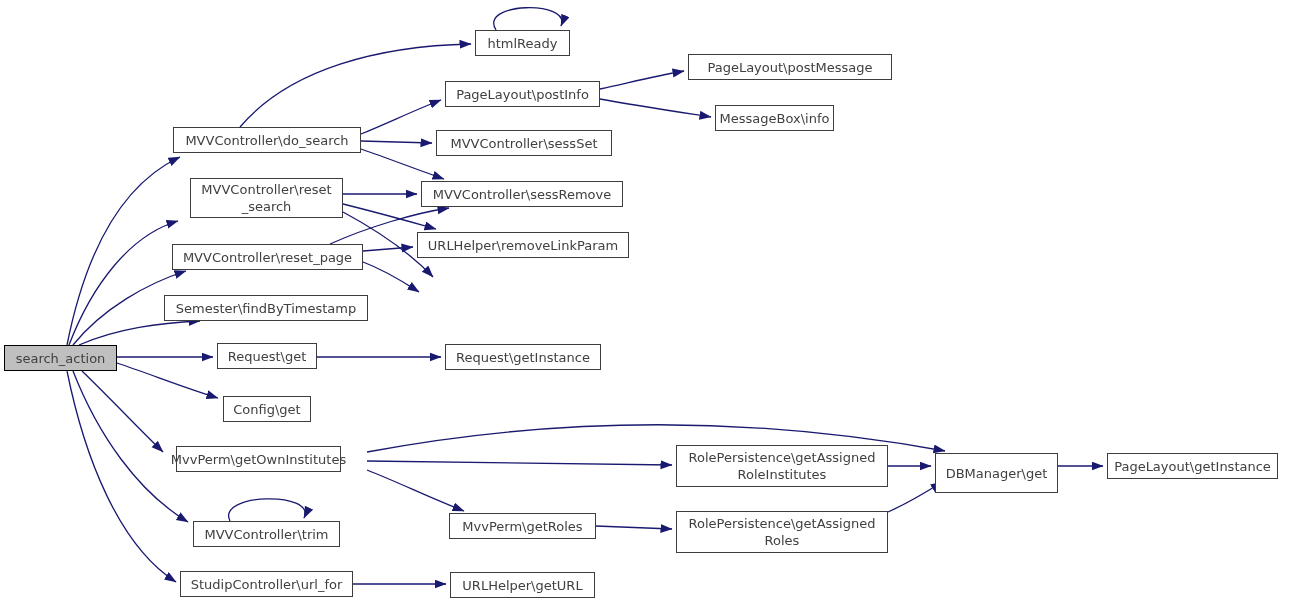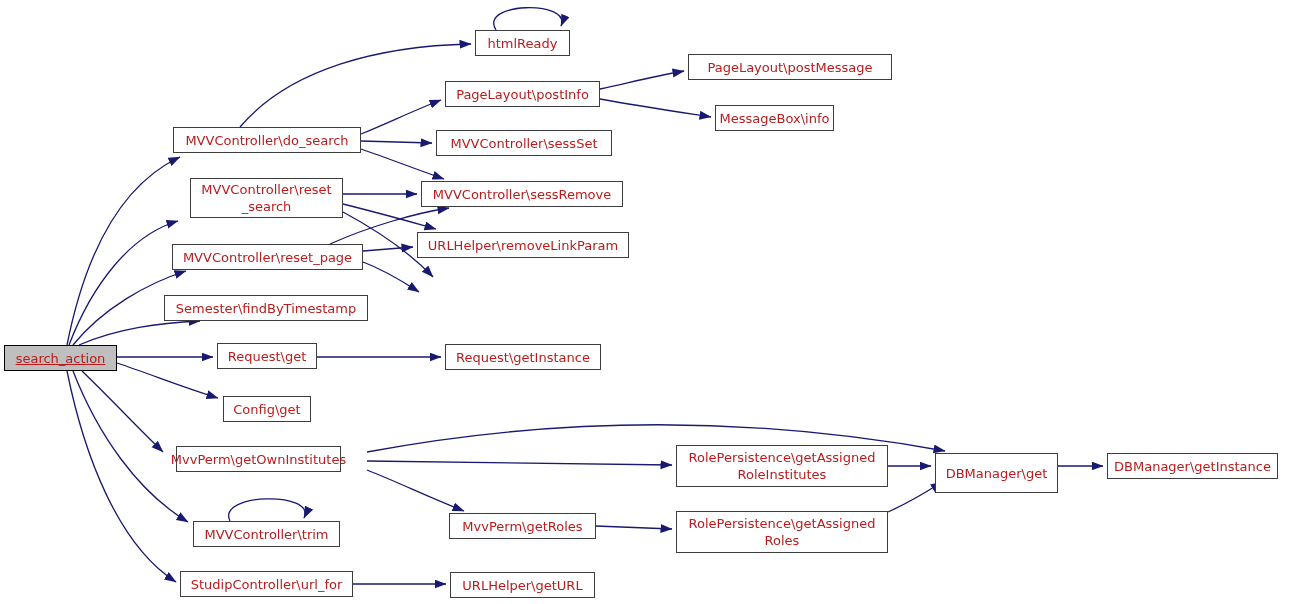--- a/index.html
+++ b/index.html
@@ -15,30 +15,29 @@
     position:absolute;
     box-sizing:border-box;
     background:#ffffff;
     border:1.5px solid #3d3d3d;
     display:flex;
     flex-direction:column;
     align-items:center;
     justify-content:center;
     font-size:13px;
     line-height:17px;
-    color:#b91c1c;
+    color:#404040;
     white-space:nowrap;
     text-align:center;
     cursor:pointer;
   }
   .node.root{
     background:#bfbfbf;
     border:1.8px solid #000000;
     cursor:default;
-    text-decoration:underline;
   }
 </style>
 </head>
 <body>
 
 <div class="canvas">
 
   <svg class="edges" viewBox="0 0 1291 604">
     <defs>
       <marker id="arrow" markerUnits="userSpaceOnUse" markerWidth="13" markerHeight="10" refX="11.5" refY="4.5" orient="auto">
@@ -178,20 +177,20 @@
   <div class="node" style="left:676px;top:511px;width:212px;height:42px">
     <span>RolePersistence\getAssigned</span>
     <span>Roles</span>
   </div>
 
   <div class="node" style="left:935px;top:453px;width:123px;height:40px">
     <span>DBManager\get</span>
   </div>
 
   <div class="node" style="left:1107px;top:453px;width:171px;height:26px">
-    <span>DBManager\getInstance</span>
+    <span>PageLayout\getInstance</span>
   </div>
 
   <div class="node" style="left:450px;top:572px;width:145px;height:26px">
     <span>URLHelper\getURL</span>
   </div>
 
 </div>
 
 </body></html>

